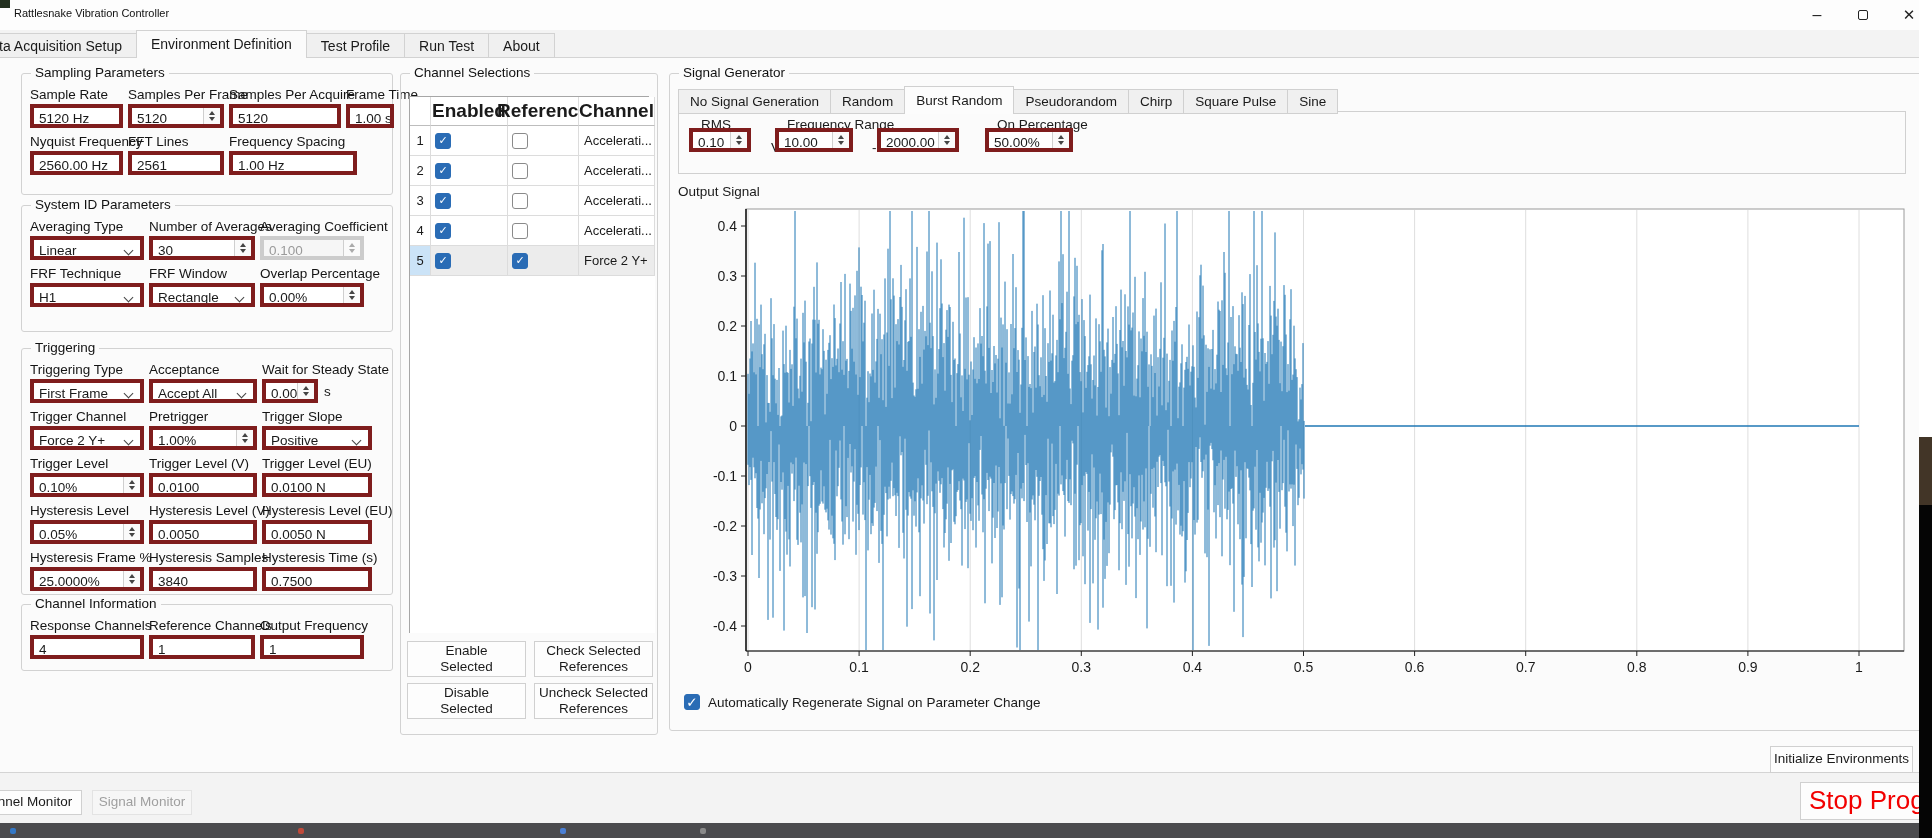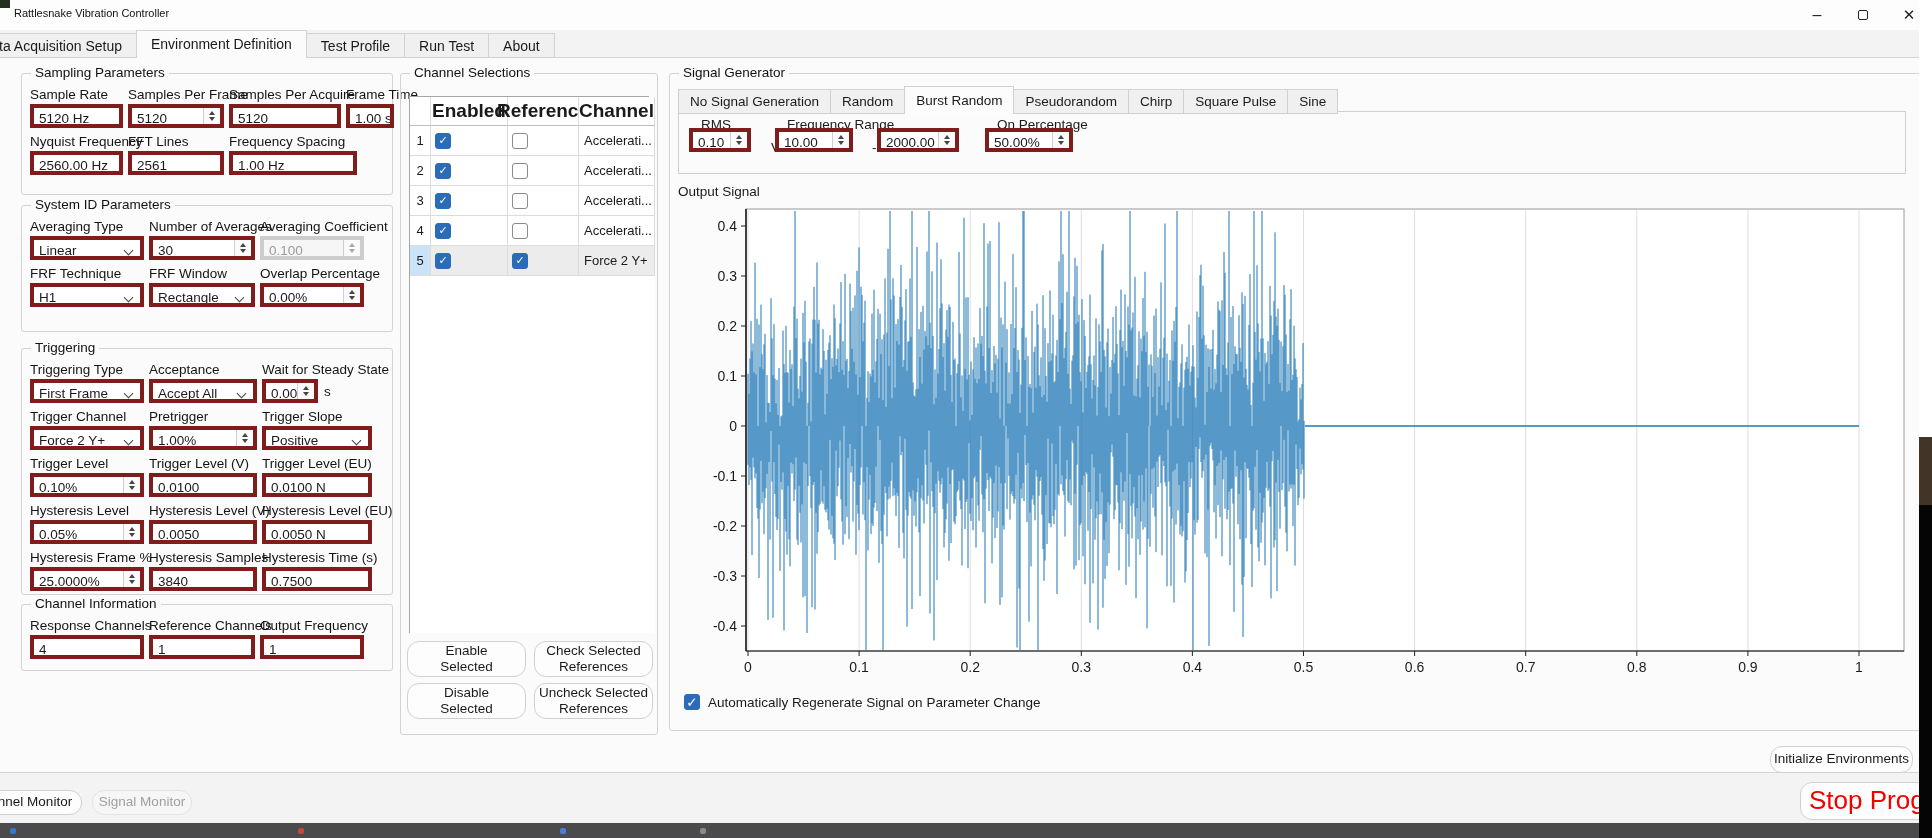--- a/index.html
+++ b/index.html
@@ -80,21 +80,21 @@
   .cchk { padding-left:4px; }
   .cname { padding-left:5px; overflow:hidden; white-space:nowrap; }
   .ccell.sel { background:#ececec; }
   .ccell.selnum { background:#cbe3f7; }
   .cfill { grid-column:1 / -1; background:#fff; }
   .cbx { width:16px; height:16px; border:1px solid #8a8a8a; border-radius:3px; background:#fff;
          display:flex; align-items:center; justify-content:center; font-size:11px; color:#fff; flex:none; }
   .cbx.on { background:var(--accent,#2a6cb5); border-color:var(--accent,#2a6cb5); }
   .csbtns { position:absolute; left:6px; top:567px; width:246px; display:grid;
             grid-template-columns:119px 119px; gap:6px 8px; }
-  .btn { background:#fdfdfd; border:1px solid #d0d0d0; border-radius:12px; font-size:13.5px; color:#1a1a1a;
+  .btn { background:#fdfdfd; border:1px solid #d0d0d0; border-radius:0; font-size:13.5px; color:#1a1a1a;
          display:flex; align-items:center; justify-content:center; text-align:center; white-space:pre-line; line-height:1.2; }
   .csbtns .btn { height:36px; }
   
   .sgtabs { position:absolute; left:8px; top:12px; display:flex; align-items:flex-end; z-index:2; }
   .stab { height:25px; line-height:24px; padding:0 11px; background:#f0f0f0; border:1px solid #d0d0d0;
           margin-right:-1px; font-size:13.5px; white-space:nowrap; }
   .stab.active { height:28px; line-height:27px; background:#fcfcfc; border-bottom:none; z-index:3; }
   .sgpane { position:absolute; left:8px; top:37px; width:1228px; height:63px; border:1px solid #d0d0d0; background:#fbfbfb; }
   .sgl { position:absolute; font-size:13.5px; white-space:nowrap;margin-left:12px; }
   .sgf { position:absolute; top:16px; height:24px; }

